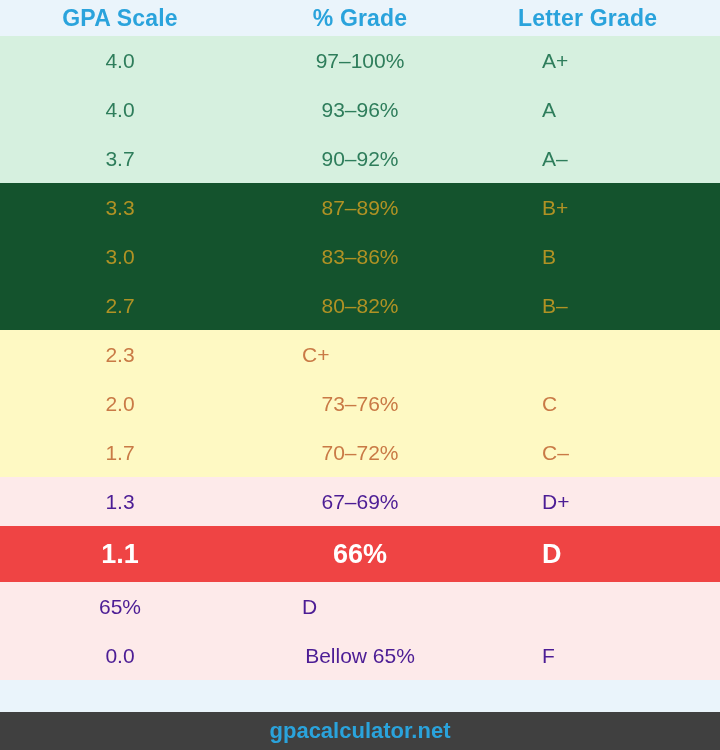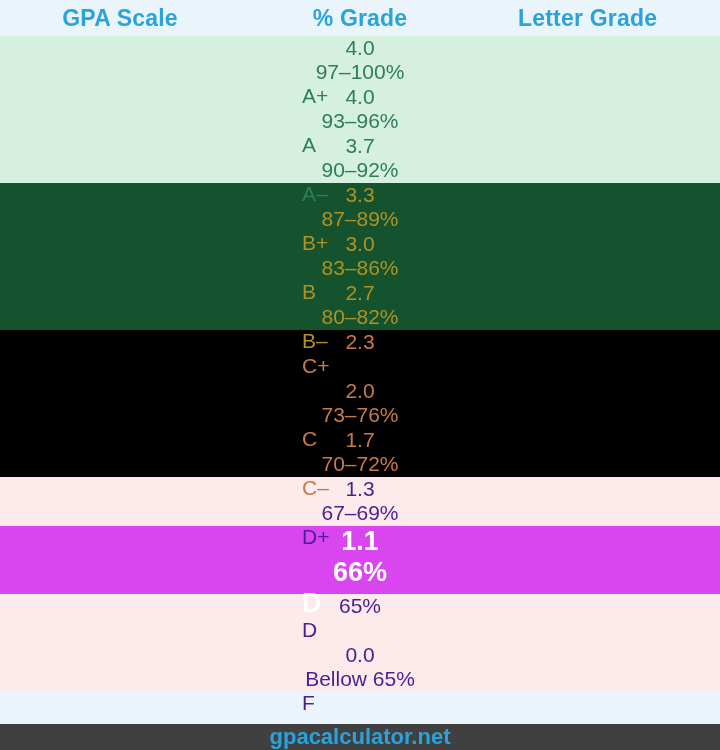--- a/index.html
+++ b/index.html
@@ -44,35 +44,34 @@
     font-size: 23px;
     font-weight: bold;
     letter-spacing: 0.2px;
   }
   .header .c-letter { padding-left: 38px; }
 
   
   .body-row {
     height: 49px;
     font-size: 21px;
-    flex-direction: column;
   }
   .band-a { background: #d6f0df; }
   .band-b { background: #14532d; }
-  .band-c { background: #000000; }
+  .band-c { background: #fef9c3; }
   .band-d { background: #fdeaea; }
 
   .band-a .cell { color: #2e7d5b; }
   .band-b .cell { color: #b09224; }
   .band-c .cell { color: #c97a46; }
   .band-d .cell { color: #4c1d95; }
 
   .highlight {
-    background: #d946ef;
-    height: 68px;
+    background: #ef4444;
+    height: 56px;
   }
   .highlight .cell {
     color: #ffffff;
     font-weight: bold;
     font-size: 27px;
   }
 
   
   .footer {
     flex: 1;

